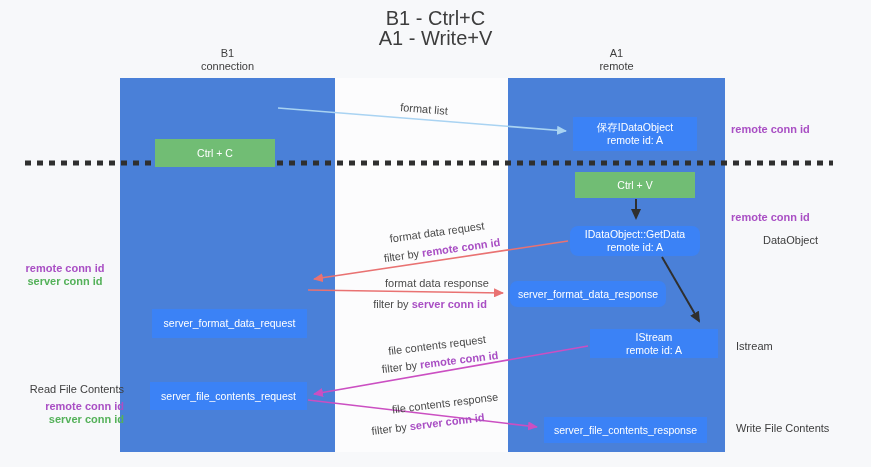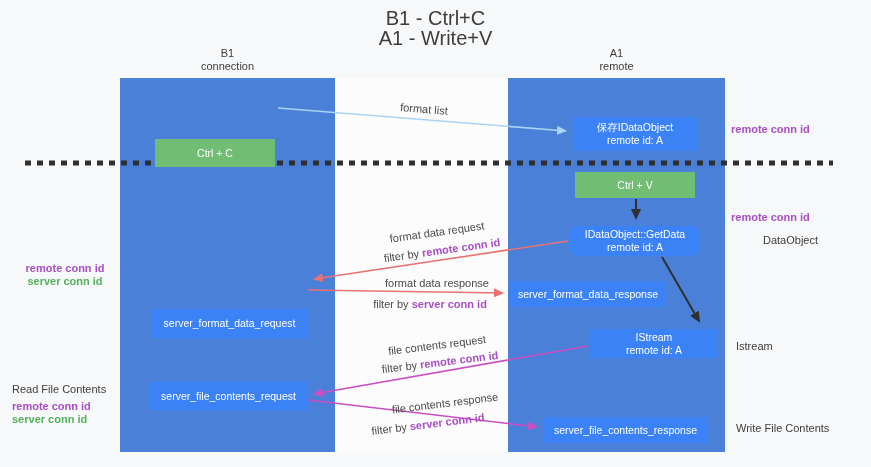--- a/index.html
+++ b/index.html
@@ -27,21 +27,21 @@
           align-items:center; justify-content:center; text-align:center;
           color:#fff; font-size:10.5px; line-height:13px; white-space:nowrap; }
   .node.orange { background:#3b82f6; }
   .node.green  { background:#71bd74; }
 
   #node-ctrl-c          { left:155px; top:95px;  width:120px; height:28px;margin-top:44px; }
   #node-save-dataobject { left:573px; top:117px; width:124px; height:34px; }
   #node-ctrl-v          { left:575px; top:172px; width:120px; height:26px; }
   #node-getdata         { left:570px; top:226px; width:130px; height:30px;border-radius:8px; }
   #node-format-request  { left:152px; top:267px; width:155px; height:29px;margin-top:42px; }
-  #node-format-response { left:510px; top:281px; width:156px; height:26px; }
+  #node-format-response { left:510px; top:281px; width:156px; height:26px;border-radius:7px; }
   #node-istream         { left:590px; top:329px; width:128px; height:29px; }
   #node-file-request    { left:150px; top:382px; width:157px; height:28px; }
   #node-file-response   { left:544px; top:417px; width:163px; height:26px;text-align:right; }
 
   .anno { position:absolute; z-index:3; font-size:11px; color:#4a4a4a; white-space:nowrap; }
   .anno.center { transform:translate(-50%,-50%); }
   .purple { color:#a94fc4; font-weight:bold; }
   .greentxt { color:#54b159; font-weight:bold; }
   .dark { color:#3d3d3d; }
 
@@ -55,21 +55,21 @@
   #anno-fcresp-line1  { left:445px; top:403px; transform:translate(-50%,-50%) rotate(-7deg); }
   #anno-fcresp-line2  { left:428px; top:424px; transform:translate(-50%,-50%) rotate(-7deg); }
 
   .side-label { position:absolute; z-index:3; font-size:11px; line-height:13px; white-space:nowrap; }
   #label-remote-conn-top    { left:731px; top:123px; }
   #label-remote-conn-mid    { left:731px; top:211px; }
   #label-dataobject         { left:731px; top:234px;margin-left:32px; }
   #label-istream            { left:736px; top:340px; }
   #label-write-file         { left:736px; top:422px; }
   #label-group-format { left:15px; top:262px; width:100px; text-align:center; }
-  #label-group-file   { left:12px; top:383px; width:112px; text-align:left; }
+  #label-group-file   { left:12px; top:383px; width:112px; text-align:right; }
   #label-group-file .gap { margin-top:4px; }
 </style>
 </head>
 <body>
 
 <div id="canvas">
 
   <div class="title">
     <div>B1 - Ctrl+C</div>
     <div>A1 - Write+V</div>

